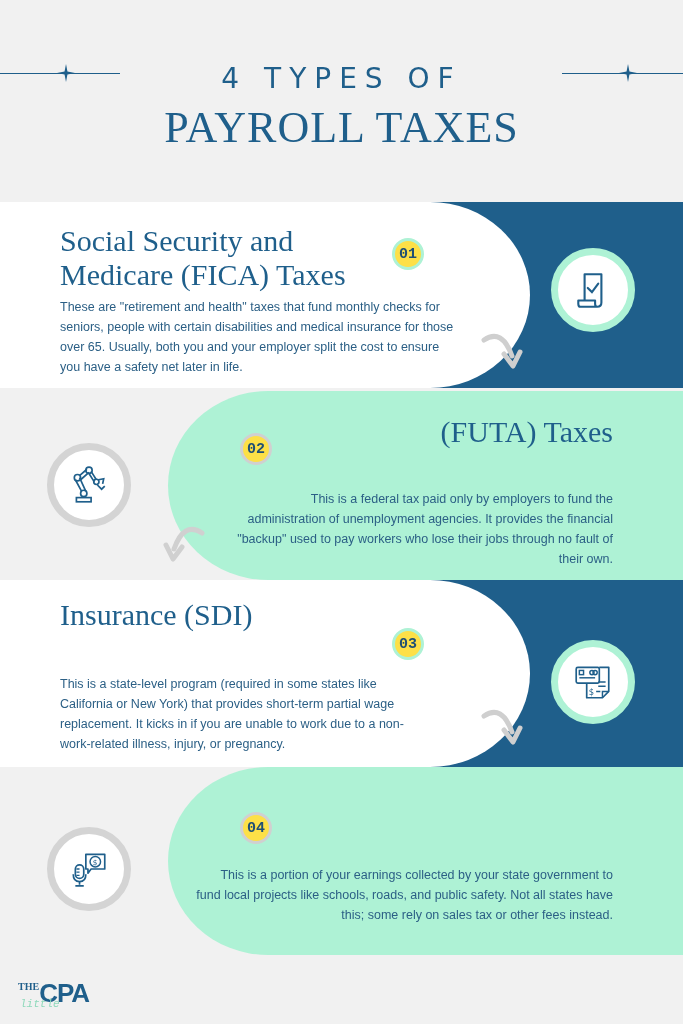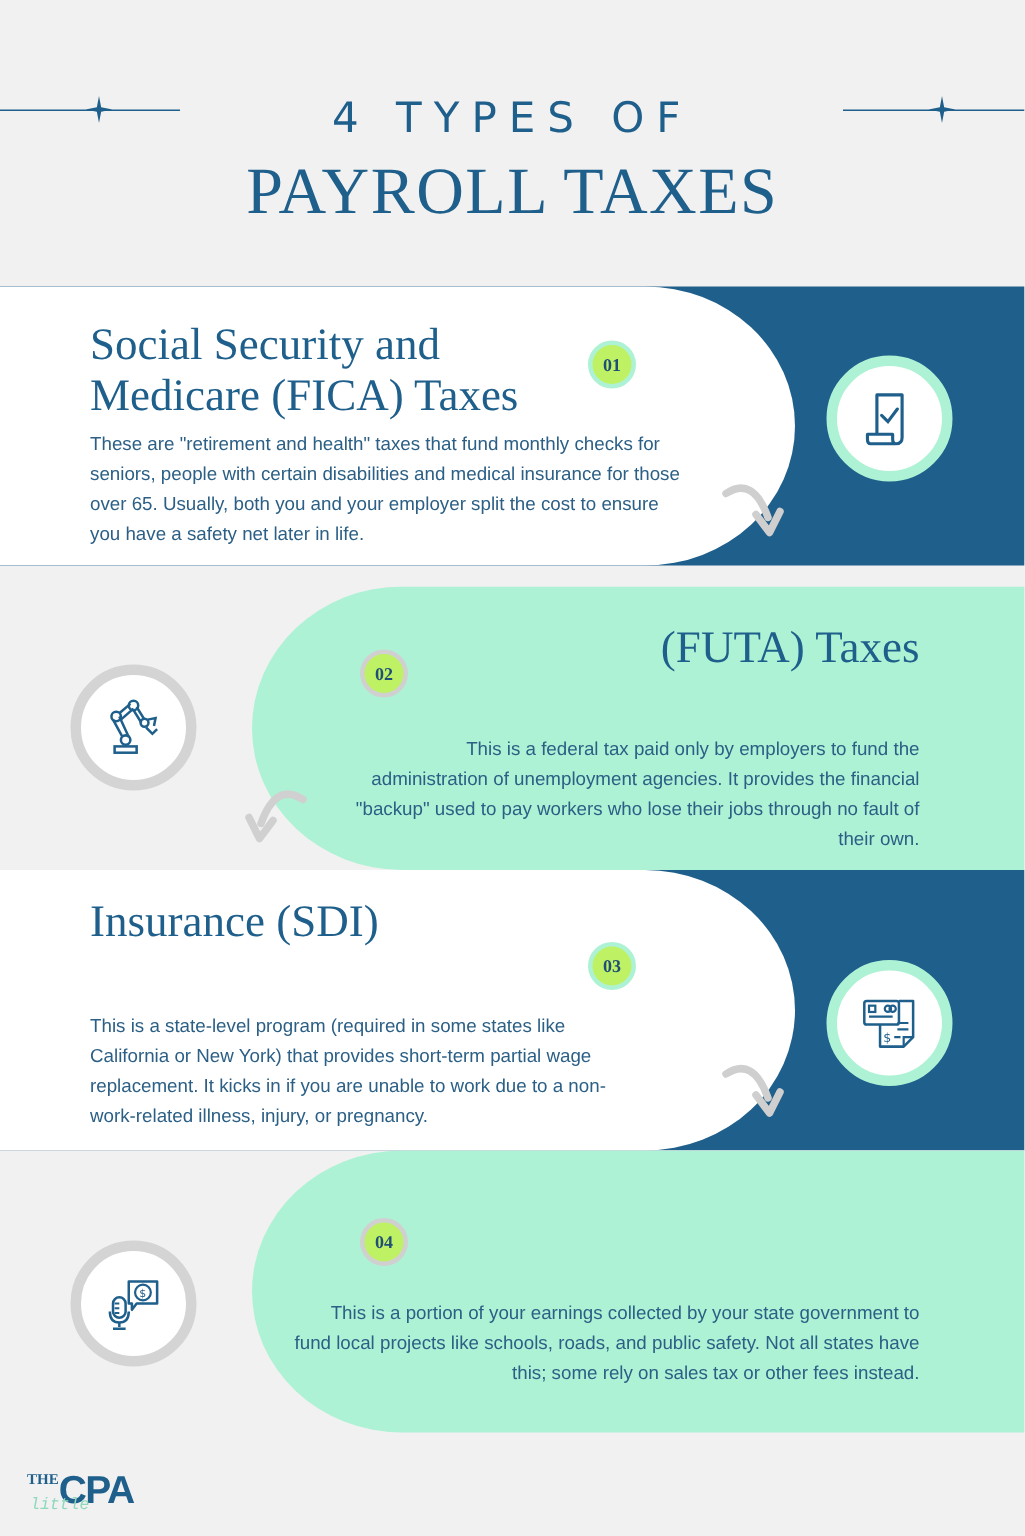--- a/index.html
+++ b/index.html
@@ -22,22 +22,22 @@
   .pill-white { position: absolute; left: 0; top: 0; bottom: 0; width: 530px; background: #fff;
     border-radius: 0 200px 200px 0 / 0 100% 100% 0; }
   .pill-mint { position: absolute; left: 168px; top: 0; bottom: 0; right: -50px; background: #aef2d5;
     border-radius: 100px 0 0 100px / 50% 0 0 50%; }
 
   .title { position: absolute; font-family: "Liberation Serif", serif; font-weight: 400; color: #1f5f8b;
     font-size: 30px; line-height: 34px; }
   .body-text { position: absolute; font-size: 12.5px; line-height: 20px; color: #2b5f85; }
   .right { text-align: right; }
 
-  .num { position: absolute; width: 32px; height: 32px; border-radius: 50%; background: #bef264;
-    font-family: Liberation Serif, serif; font-weight: bold; font-size: 12px; color: #1f4f75;
+  .num { position: absolute; width: 32px; height: 32px; border-radius: 50%; background: #fde047;
+    font-family: Liberation Mono, monospace; font-weight: bold; font-size: 15px; color: #1f4f75;
     display: flex; align-items: center; justify-content: center; }
   .num.mint-ring { border: 3px solid #aef2d5; }
   .num.grey-ring { border: 3px solid #d0d0d0; }
 
   .icon-circle { position: absolute; width: 84px; height: 84px; border-radius: 50%; background: #fff;
     display: flex; align-items: center; justify-content: center; }
   .icon-circle.mint-ring { border: 7px solid #aef2d5; }
   .icon-circle.grey-ring { border: 7px solid #d4d4d4; }
   .icon-circle svg { width: 42px; height: 42px; }
 
@@ -57,21 +57,21 @@
     <path d="M10 0 L11.6 8.4 L20 10 L11.6 11.6 L10 20 L8.4 11.6 L0 10 L8.4 8.4 Z" fill="#1f5f8b"></path>
   </svg>
   <div class="deco-line deco-right"></div>
   <svg class="star" style="left:619px" viewBox="0 0 20 20">
     <path d="M10 0 L11.6 8.4 L20 10 L11.6 11.6 L10 20 L8.4 11.6 L0 10 L8.4 8.4 Z" fill="#1f5f8b"></path>
   </svg>
   <div class="kicker">4 TYPES OF</div>
   <div class="main-title">PAYROLL TAXES</div>
 </div>
 
-<div class="band dark" style="top:191px;height:186px">
+<div class="band dark" style="top:202px;height:186px">
   <div class="pill-white"></div>
   <div class="title" style="left:60px;top:22px">
     <div>Social Security and</div>
     <div>Medicare (FICA) Taxes</div>
   </div>
   <div class="num mint-ring" style="left:392px;top:36px">01</div>
   <div class="body-text" style="left:60px;top:95px;width:400px">These are "retirement and health" taxes that fund monthly checks for seniors, people with certain disabilities and medical insurance for those over 65. Usually, both you and your employer split the cost to ensure you have a safety net later in life.</div>
   <svg class="arrow" style="left:480px;top:128px" viewBox="0 0 44 40">
     <path d="M4 10 Q22 -2 32 26" stroke="#cfcfcf" stroke-width="5" fill="none" stroke-linecap="round"></path>
     <path d="M24 24 L33 36 L40 22" stroke="#cfcfcf" stroke-width="5" fill="none" stroke-linecap="round" stroke-linejoin="round"></path>

